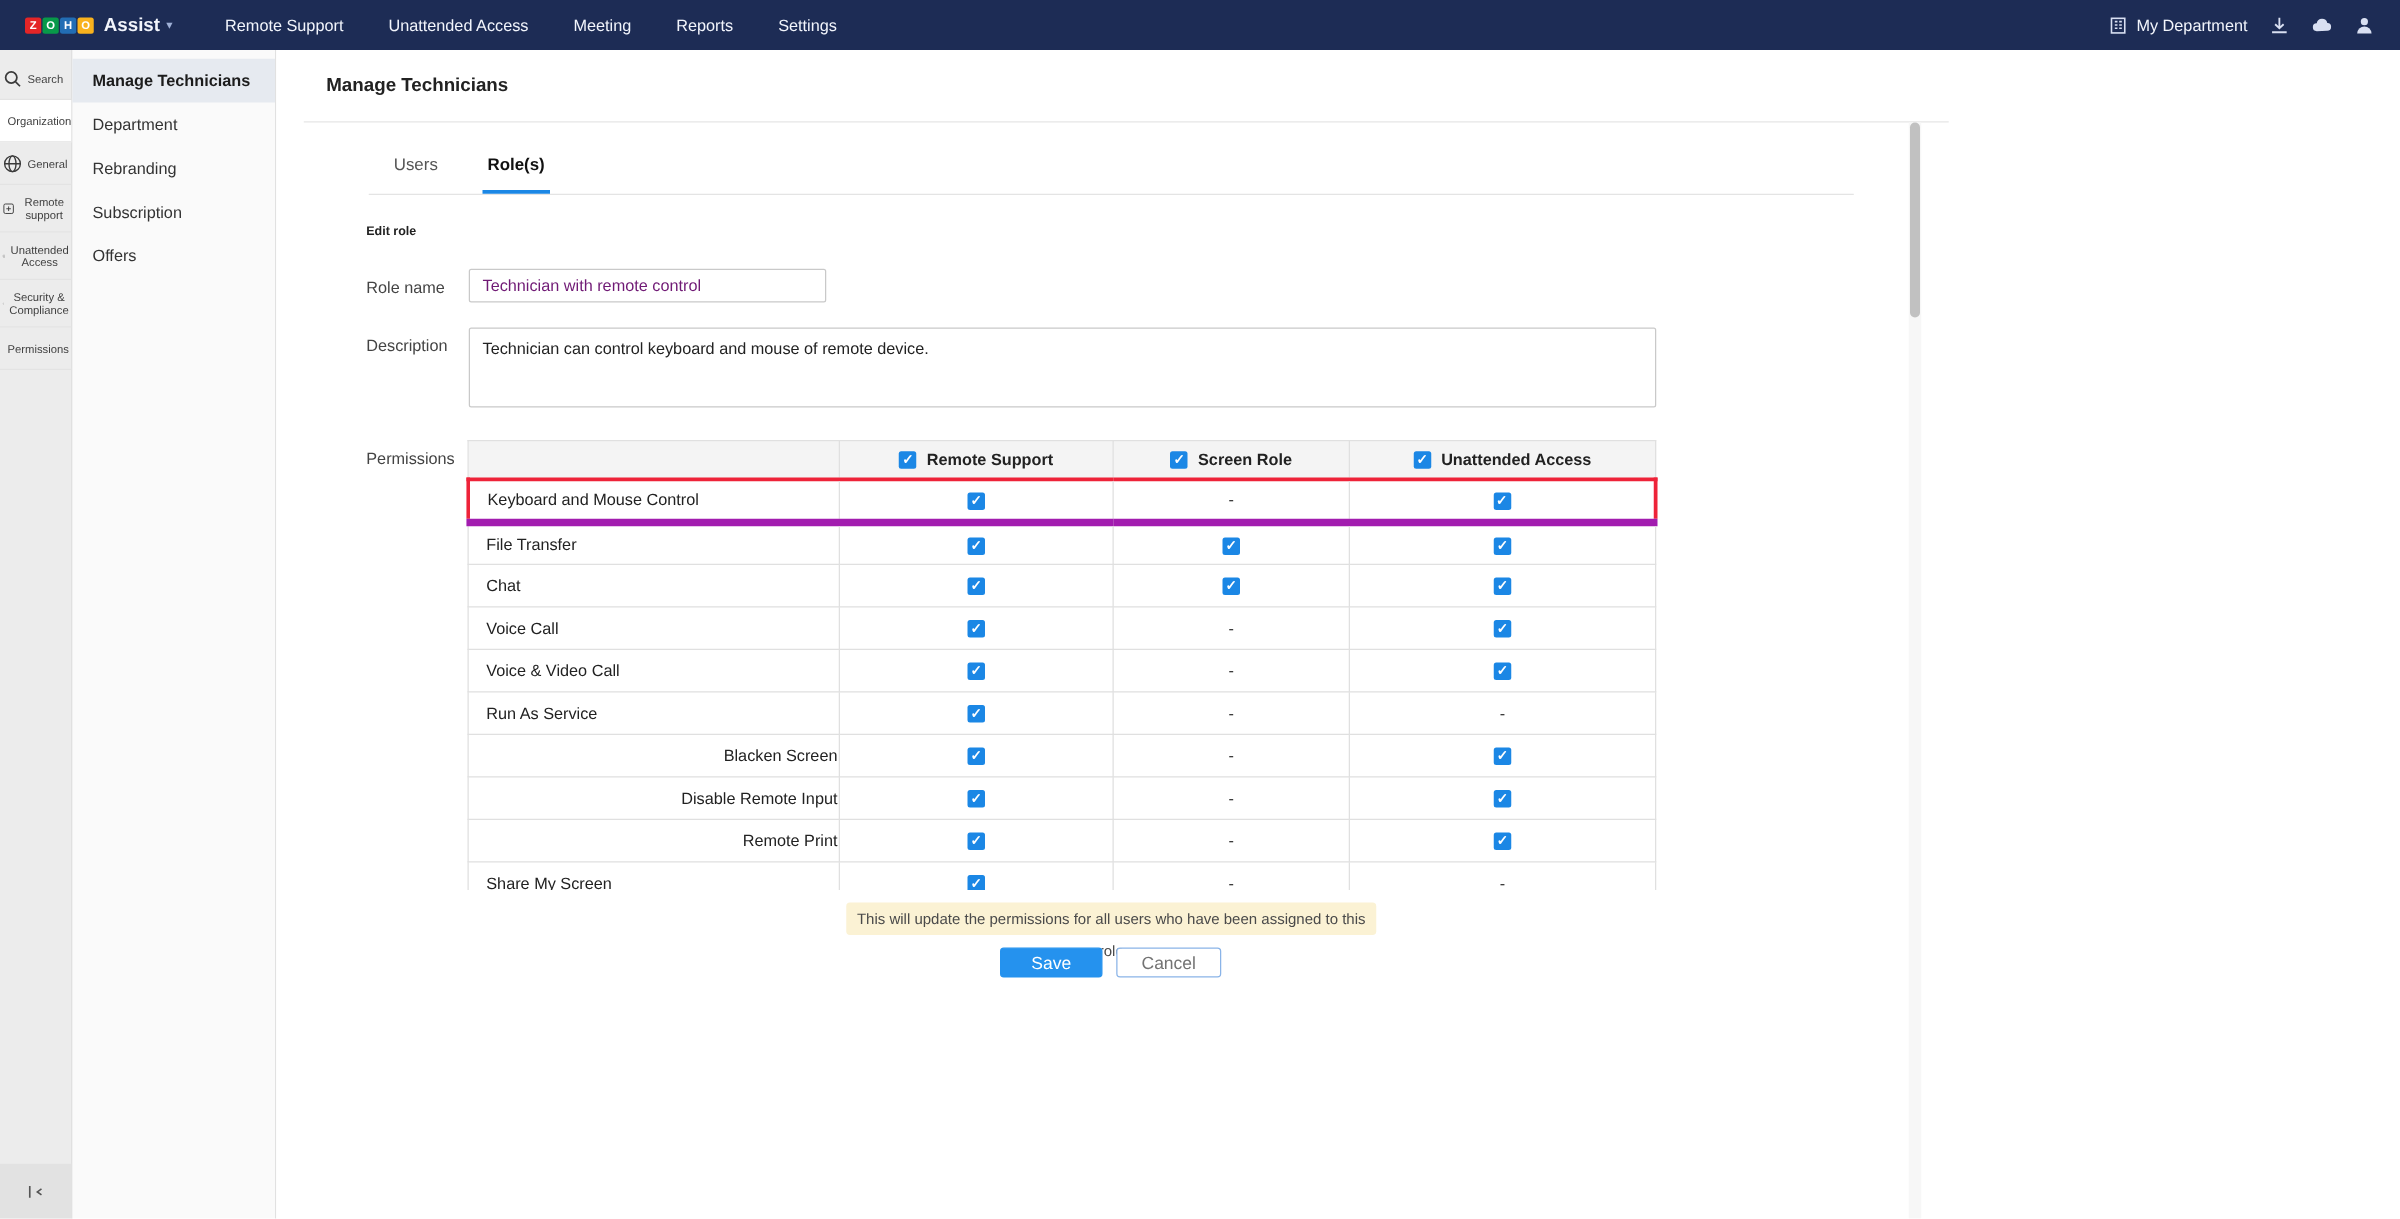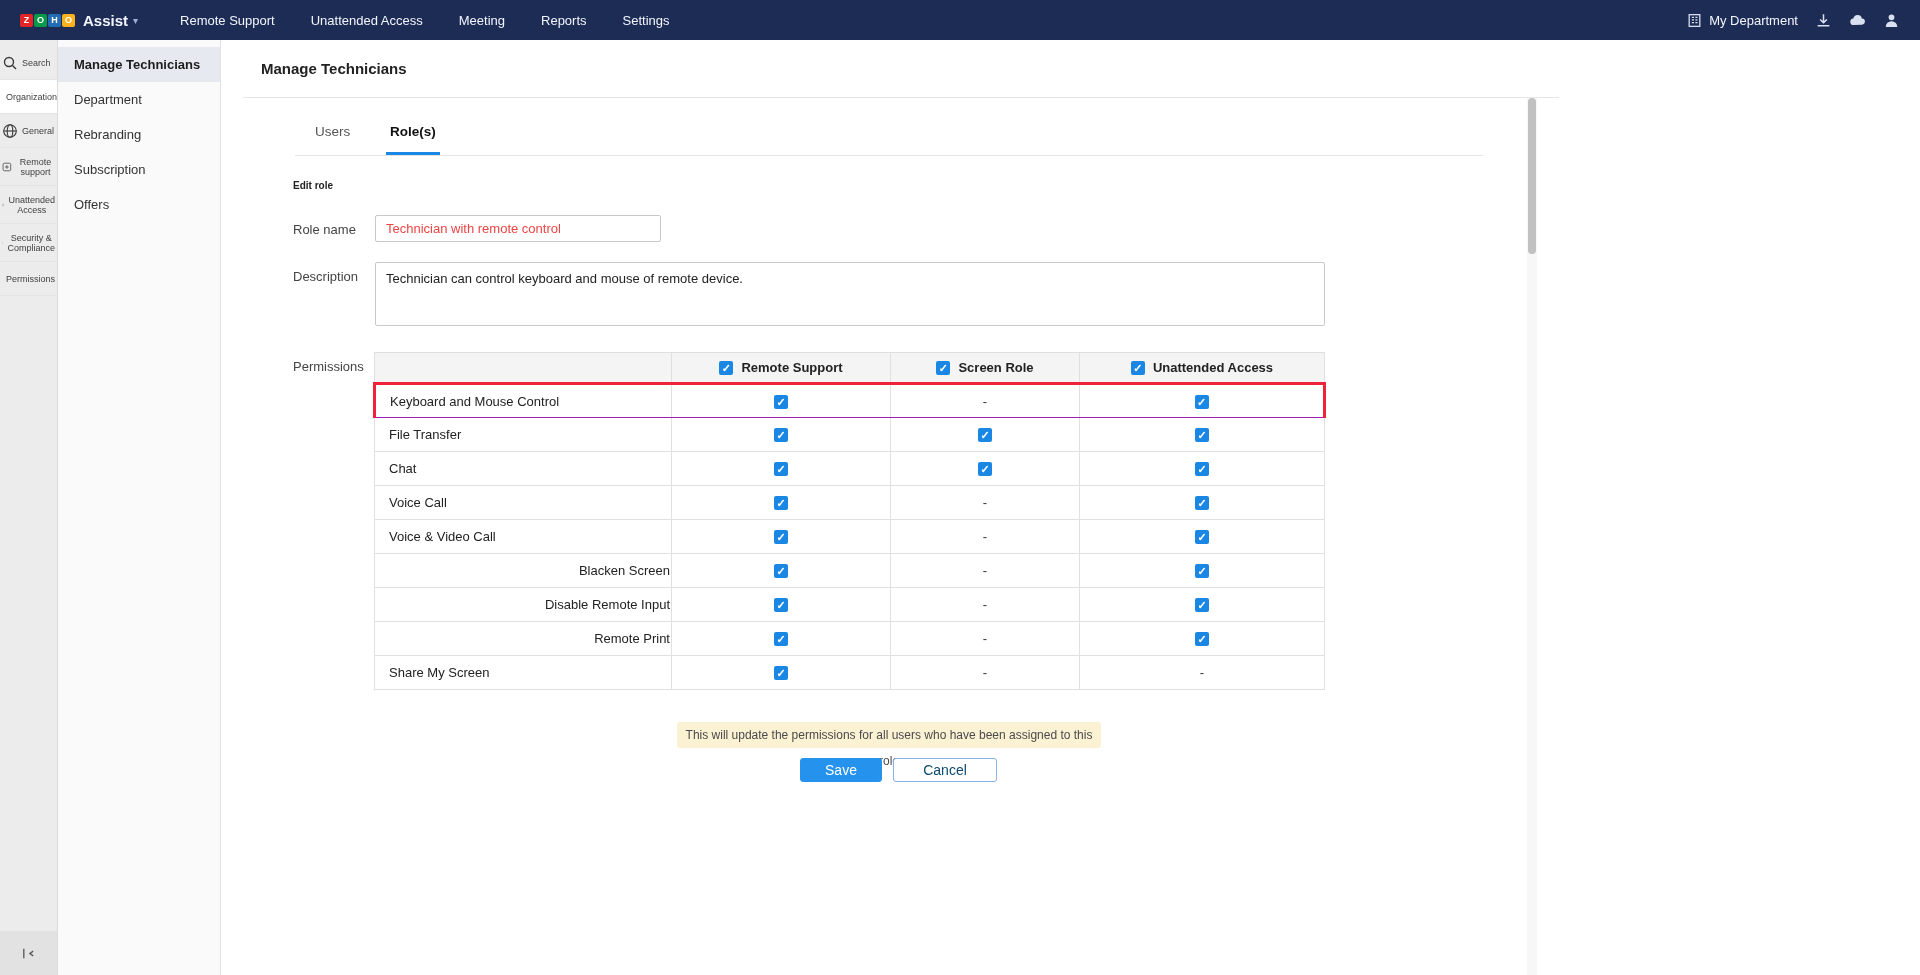--- a/index.html
+++ b/index.html
@@ -46,46 +46,46 @@
 
   .tabs { position:absolute; top:22px; left:74px; width:1188px; border-bottom:1px solid #e4e4e4;
           padding-left:16px; font-size:13.5px; color:#555; }
   .tab { display:inline-block; padding:4px 4px 13px; margin-right:28px; cursor:pointer; }
   .tab.active { color:#111; font-weight:bold; border-bottom:3px solid #1b87e5; }
 
   .edit-role { position:absolute; top:82px; left:72px; font-size:10px; font-weight:bold; color:#222; }
   .fld-label { position:absolute; left:72px; font-size:13px; color:#444; }
   .role-name-input { position:absolute; top:117px; left:154px; width:286px; height:27px;
                      border:1px solid #c9c9c9; border-radius:2px; padding:0 10px; font-size:13px;
-                     color:#ef4444; font-family:"Liberation Sans", sans-serif; }
+                     color:#701a75; font-family:"Liberation Sans", sans-serif; }
   .desc-box { position:absolute; top:164px; left:154px; width:950px; height:64px;
               border:1px solid #c9c9c9; border-radius:2px; padding:8px 10px; font-size:13px; color:#222;
               resize:none; font-family:"Liberation Sans", sans-serif; }
 
   .table-wrap { position:absolute; top:254px; left:152px; width:956px; height:360px; overflow:hidden; }
   table.perm { border-collapse:collapse; width:950px; font-size:13px; color:#222; table-layout:fixed; }
   .perm th, .perm td { border:1px solid #e0e0e0; }
   .perm thead th { background:#f4f4f4; height:31px; font-weight:bold; text-align:center; font-size:13px; }
   .perm td { height:34px; }
   .perm td.feature { padding-left:14px; text-align:left; }
   .perm td.feature.indent { padding-left:27px;text-align:right; }
   .perm td.val { text-align:center; color:#333; }
   .cb { display:inline-block; width:14px; height:14px; background:#1b87e5; border-radius:2px; color:#fff;
         font-size:11px; line-height:14px; text-align:center; font-weight:bold; vertical-align:middle; cursor:pointer; }
   .perm th .cb { margin-right:8px; }
-  tr.hl td { border-top:3px solid #ee2339; border-bottom:1px solid #a21caf; }
+  tr.hl td { border-top:3px solid #ee2339; border-bottom:6px solid #a21caf; }
   tr.hl td:first-child { border-left:3px solid #ee2339; }
   tr.hl td:last-child { border-right:3px solid #ee2339; }
 
   .notice { position:absolute; top:624px; left:456px; width:424px; height:26px; background:#fbf2d4;
             border-radius:3px; font-size:12px; color:#4a4a4a; text-align:center; line-height:26px; }
   .btn { position:absolute; top:660px; height:24px; border-radius:3px; font-size:14px;
          font-family:"Liberation Sans", sans-serif; cursor:pointer; }
   .btn-save { left:579px; width:82px; background:#2592ee; color:#fff; border:1px solid #2592ee; }
-  .btn-cancel { left:672px; width:104px; background:#fff; color:#0c4a6e; border:1px solid #8ab4e8; }
+  .btn-cancel { left:672px; width:84px; background:#fff; color:#737373; border:1px solid #8ab4e8; }
 
   .vscroll { position:absolute; top:58px; left:1306px; width:10px; bottom:0; background:#f7f7f7; }
   .vscroll .thumb { position:absolute; top:0; left:1px; width:8px; height:156px; background:#c1c1c1;
                     border-radius:4px; cursor:pointer; }
 </style>
 </head>
 <body>
 
 <div class="app">
 
@@ -254,20 +254,26 @@
                 <td class="val">-</td>
                 <td class="val"><span class="cb">✓</span></td>
               </tr>
               <tr>
                 <td class="feature">Voice &amp; Video Call</td>
                 <td class="val"><span class="cb">✓</span></td>
                 <td class="val">-</td>
                 <td class="val"><span class="cb">✓</span></td>
               </tr>
               <tr>
+                <td class="feature">Run As Service</td>
+                <td class="val"><span class="cb">✓</span></td>
+                <td class="val">-</td>
+                <td class="val">-</td>
+              </tr>
+              <tr>
                 <td class="feature indent">Blacken Screen</td>
                 <td class="val"><span class="cb">✓</span></td>
                 <td class="val">-</td>
                 <td class="val"><span class="cb">✓</span></td>
               </tr>
               <tr>
                 <td class="feature indent">Disable Remote Input</td>
                 <td class="val"><span class="cb">✓</span></td>
                 <td class="val">-</td>
                 <td class="val"><span class="cb">✓</span></td>

